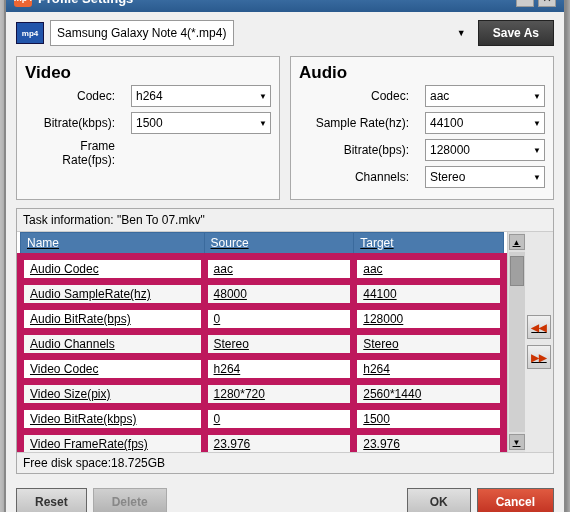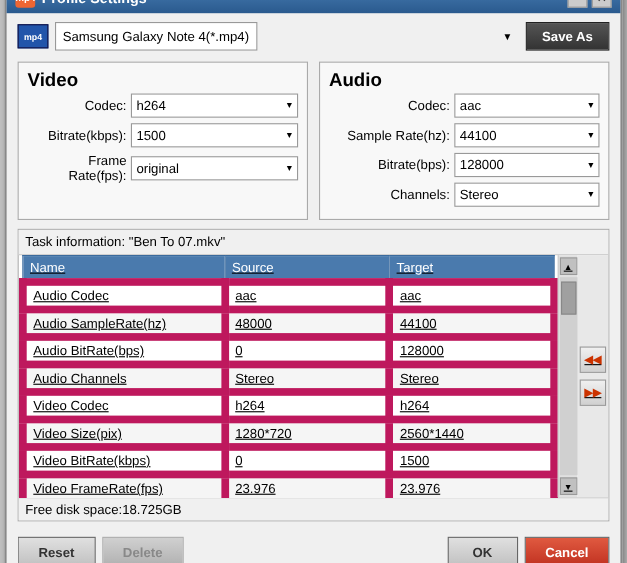--- a/index.html
+++ b/index.html
@@ -132,21 +132,21 @@
     }
     .panel-title {
       font-weight: bold;
       margin-bottom: 2px;
       font-size: 17px;
     }
     .field-row {
       display: flex;
       align-items: center;
       margin-bottom: 5px;
-      gap: 4px;
+      gap: 16px;
     }
     .field-label {
       width: 90px;
       font-size: 12px;
       text-align: right;
     }
     .field-select-wrapper {
       flex: 1;
       position: relative;
     }
@@ -363,25 +363,20 @@
         <div class="field-row">
           <span class="field-label">Bitrate(kbps):</span>
           <div class="field-select-wrapper">
             <select class="field-select">
               <option>1500</option>
             </select>
           </div>
         </div>
         <div class="field-row">
           <span class="field-label">Frame Rate(fps):</span>
-          <div class="field-select-wrapper">
-            <select class="field-select">
-              <option>original</option>
-            </select>
-          </div>
         </div>
       </div>
 
       <div class="panel audio-panel">
         <div class="panel-title">Audio</div>
         <div class="field-row">
           <span class="field-label">Codec:</span>
           <div class="field-select-wrapper">
             <select class="field-select">
               <option>aac</option>

